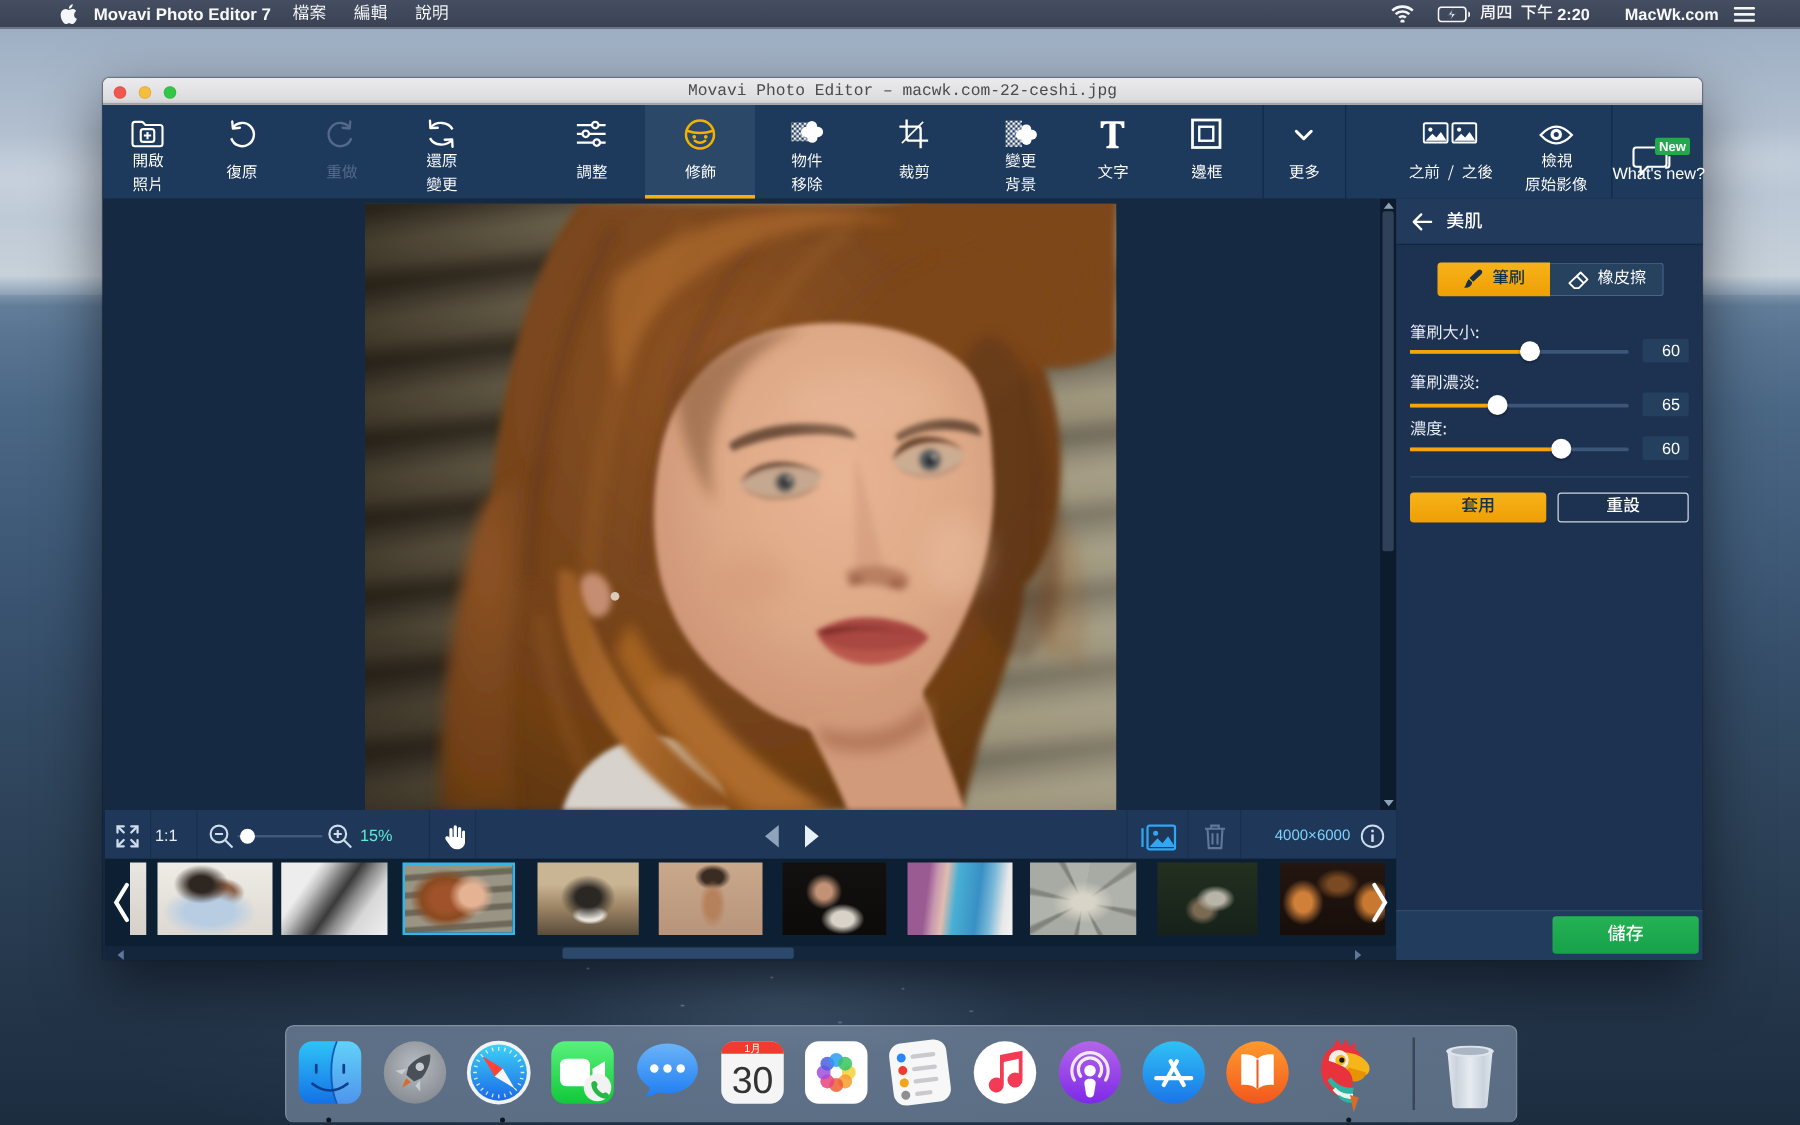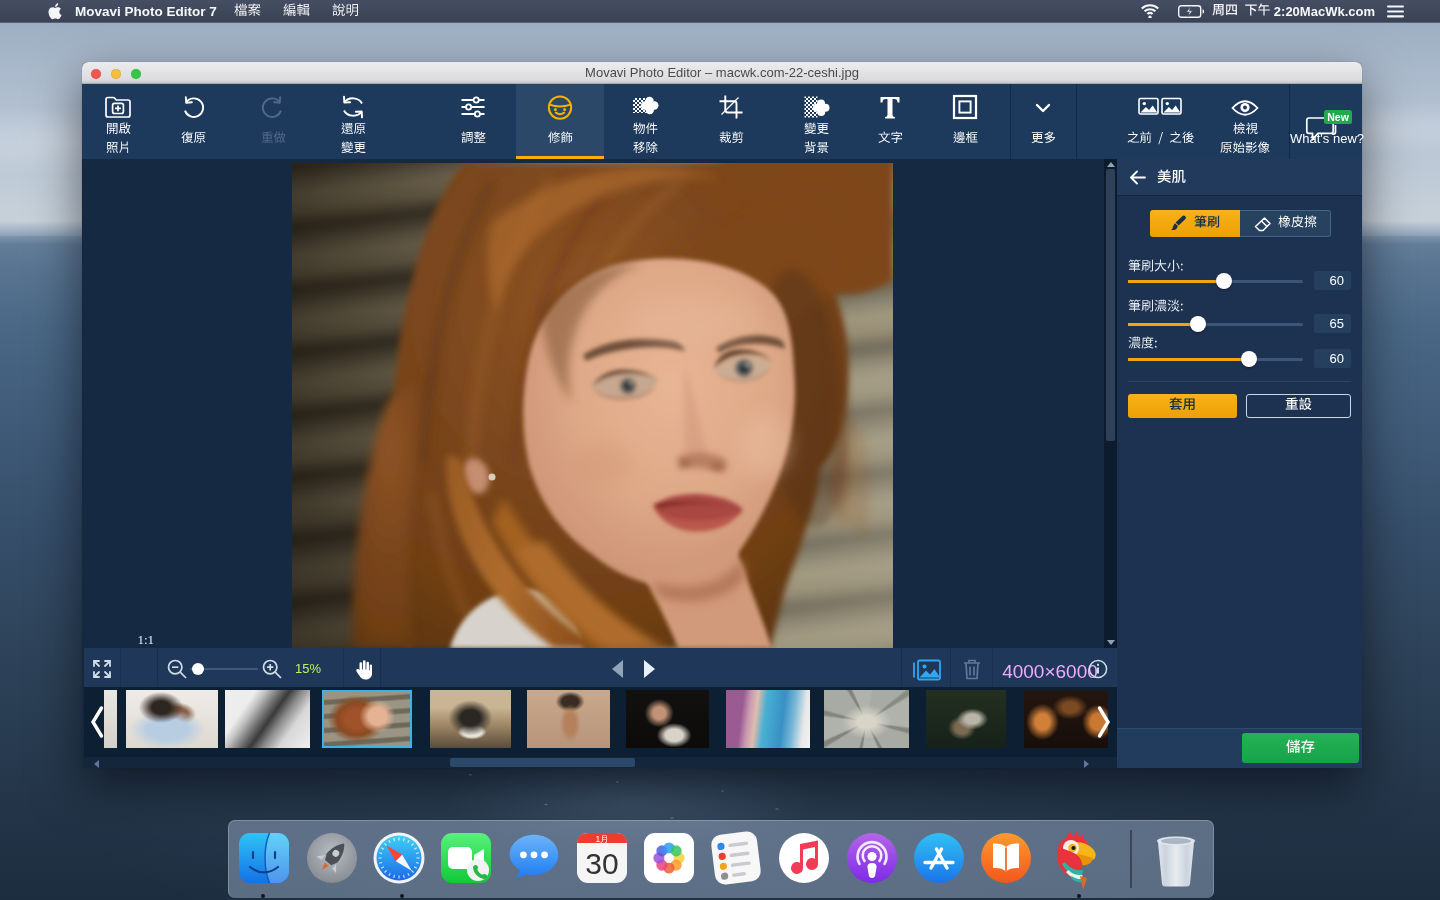--- a/index.html
+++ b/index.html
@@ -62,39 +62,39 @@
         <rect x="0.7" y="0.7" width="22" height="11.6" rx="2.6" fill="none" stroke="#f4f6f9" stroke-width="1.4"></rect>
         <path d="M24.6 4.2 v4.6 a2.4 2.4 0 0 0 0 -4.6z" fill="#f4f6f9"></path>
         <path d="M12.6 1.6 L8.3 7.1 h3l-1.2 4.3 4.5-5.6h-3.1z" fill="#f4f6f9" stroke="#49536a" stroke-width="0.9"></path>
       </svg>
 <div class="row" style="margin-left:8px;margin-top:1px;">
         <svg width="58" height="17" viewBox="0 0 58 17">
           <path d="M1.8 1.1V5.4C1.8 7.4 1.7 10 0.4 11.8C0.6 12 1.2 12.4 1.4 12.6C2.6 10.9 2.9 8.5 3 6.5H10.3V11.2C10.3 11.4 10.3 11.5 10 11.5C9.8 11.5 9 11.5 8.2 11.5C8.4 11.8 8.6 12.2 8.6 12.5C9.8 12.5 10.5 12.5 10.9 12.3C11.4 12.2 11.6 11.9 11.6 11.2V1.1ZM3 2.2H6.0V3.3H3.0ZM10.3 2.2V3.3H7.1V2.2ZM3 4.3H6.0V5.5H3.0V5.4ZM10.3 4.3V5.5H7.1V4.3ZM3.9 7.3V11.4H5.0V10.7H9.3V7.3ZM5 8.2H8.1V9.8H5.0Z M14.1 1.6V12.1H15.3V11.2H23.6V12.0H24.9V1.6ZM15.3 10.0V2.8H17.4C17.4 5.7 17.2 7.3 15.4 8.2C15.7 8.4 16 8.9 16.1 9.2C18.3 8.1 18.6 6.1 18.6 2.8H20.2V6.6C20.2 7.7 20.5 8.2 21.5 8.2C21.7 8.2 22.6 8.2 22.8 8.2C23.1 8.2 23.4 8.2 23.6 8.2V10.0ZM21.4 2.8H23.6V7.8L23.6 7.1C23.4 7.2 23 7.2 22.8 7.2C22.6 7.2 21.9 7.2 21.7 7.2C21.4 7.2 21.4 7 21.4 6.6Z M33.2 1.4V2.7H38.1V12.5H39.4V5.9C40.8 6.7 42.4 7.7 43.3 8.4L44.2 7.3C43.2 6.5 41.1 5.4 39.6 4.6L39.4 4.9V2.7H44.8V1.4Z M46.2 6.4V7.6H51.4V12.5H52.6V7.6H57.9V6.4H52.6V3.4H56.8V2.2H49.5C49.6 1.7 49.8 1.2 50 0.7L48.7 0.4C48.2 2.2 47.2 3.9 46.1 5.0C46.4 5.2 47 5.5 47.3 5.8C47.8 5.1 48.4 4.3 48.9 3.4H51.4V6.4Z" fill="#f7f8fa"></path>
         </svg>
       </div>
 <div style="margin-left:4px;font-size:13px;font-weight:bold;color:#f7f8fa;">2:20</div>
-<div style="margin-left:0;font-size:13px;font-weight:bold;color:#f7f8fa;">MacWk.com</div>
+<div style="margin-left:28px;font-size:13px;font-weight:bold;color:#f7f8fa;">MacWk.com</div>
 <div style="margin-left:12px;margin-right:36px;">
         <svg width="17" height="13" viewBox="0 0 17 13">
           <g fill="#f4f6f9">
             <rect x="0" y="0.5" width="17" height="2.1" rx="1"></rect>
             <rect x="0" y="5.4" width="17" height="2.1" rx="1"></rect>
             <rect x="0" y="10.3" width="17" height="2.1" rx="1"></rect>
           </g>
         </svg>
       </div>
 </div>
   </div>
 
 <div class="abs" style="left:82px;top:62px;width:1280px;height:706px;border-radius:6px 6px 0 0;box-shadow:0 18px 50px rgba(0,0,10,0.55), 0 0 1px rgba(0,0,0,0.4);background:#152840;"></div>
 <div class="abs" style="left:82px;top:62px;width:1280px;height:22px;border-radius:6px 6px 0 0;background:linear-gradient(180deg,#ececee 0%,#dcdcde 85%,#c9c9cc 100%);border-bottom:1px solid #a9a9ad;">
 <div class="abs" style="left:9px;top:6.5px;width:10px;height:10px;border-radius:50%;background:#f2564d;box-shadow:inset 0 0 1px rgba(0,0,0,0.3);"></div>
 <div class="abs" style="left:29px;top:6.5px;width:10px;height:10px;border-radius:50%;background:#f6bd3e;box-shadow:inset 0 0 1px rgba(0,0,0,0.3);"></div>
 <div class="abs" style="left:49px;top:6.5px;width:10px;height:10px;border-radius:50%;background:#33c748;box-shadow:inset 0 0 1px rgba(0,0,0,0.3);"></div>
-<div style="text-align:center;font-size:13px;color:#4a4a4c;line-height:21px;">Movavi Photo Editor – macwk.com-22-ceshi.jpg</div>
+<div style="text-align:center;font-size:13px;color:#4a4a4c;line-height:21px;font-family:Liberation Mono, monospace;">Movavi Photo Editor – macwk.com-22-ceshi.jpg</div>
 </div>
 <div class="abs" style="left:82px;top:84px;width:1280px;height:75px;background:#1d3a5c;"></div>
 <div class="abs" style="left:516px;top:84px;width:88px;height:75px;background:#2b4868;"></div>
 <div class="abs" style="left:516px;top:156px;width:88px;height:3px;background:#f4b207;"></div>
 <div class="abs" style="left:1010px;top:84px;width:1px;height:75px;background:#12294a;"></div>
 <div class="abs" style="left:1076px;top:84px;width:1px;height:75px;background:#12294a;"></div>
 <div class="abs" style="left:1289px;top:84px;width:1px;height:75px;background:#12294a;"></div>
 <div class="abs" style="left:104px;top:94px;">
     <svg width="28" height="26" viewBox="0 0 28 26">
       <g fill="none" stroke="#ffffff" stroke-width="1.7">
@@ -435,21 +435,21 @@
 <div class="abs" style="left:84px;top:648px;width:1033px;height:39px;background:#1f3859;"></div>
 <div class="abs" style="left:92px;top:659px;">
     <svg width="20" height="20" viewBox="0 0 20 20">
       <g stroke="#cfdcea" stroke-width="1.8" fill="none" stroke-linecap="round">
         <path d="M2 7 V2 h5 M13 2 h5 v5 M18 13 v5 h-5 M7 18 H2 v-5"></path>
         <path d="M2.5 2.5 l4.5 4.5 M17.5 2.5 L13 7 M17.5 17.5 L13 13 M2.5 17.5 L7 13"></path>
       </g>
     </svg>
   </div>
 <div class="abs" style="left:120px;top:648px;width:1px;height:39px;background:#17304e;"></div>
-<div class="abs" style="left:124px;top:632px;width:30px;text-align:right;font-size:13px;color:#e7eef6;font-family:Liberation Serif, serif;">1:1</div>
+<div class="abs" style="left:124px;top:661px;width:30px;text-align:left;font-size:13px;color:#e7eef6;">1:1</div>
 <div class="abs" style="left:157px;top:648px;width:1px;height:39px;background:#17304e;"></div>
 <div class="abs" style="left:166px;top:658px;">
     <svg width="22" height="22" viewBox="0 0 22 22">
       <g fill="none" stroke="#cfdcea" stroke-width="1.7">
         <circle cx="9.2" cy="9.2" r="6.7"></circle>
         <path d="M14.2 14.2 L20 20"></path>
         <path d="M6 9.2 h6.4"></path>
       </g>
     </svg>
   </div>
@@ -457,21 +457,21 @@
 <div class="abs" style="left:192px;top:663px;width:12px;height:12px;border-radius:50%;background:#fff;"></div>
 <div class="abs" style="left:261px;top:658px;">
     <svg width="22" height="22" viewBox="0 0 22 22">
       <g fill="none" stroke="#cfdcea" stroke-width="1.7">
         <circle cx="9.2" cy="9.2" r="6.7"></circle>
         <path d="M14.2 14.2 L20 20"></path>
         <path d="M6 9.2 h6.4 M9.2 6 v6.4"></path>
       </g>
     </svg>
   </div>
-<div class="abs" style="left:288px;top:661px;width:40px;text-align:center;font-size:13px;color:#bef264;">15%</div>
+<div class="abs" style="left:288px;top:661px;width:40px;font-size:13px;color:#5eead4;">15%</div>
 <div class="abs" style="left:343px;top:648px;width:1px;height:39px;background:#17304e;"></div>
 <div class="abs" style="left:353px;top:659px;">
     <svg width="19" height="21" viewBox="0 0 22 24">
       <path fill="#ffffff" d="M7.5 13.5 V5.2 a1.5 1.5 0 0 1 3 0 V12 h1 V2.8 a1.5 1.5 0 0 1 3 0 V12 h1 V4.4 a1.5 1.5 0 0 1 3 0 V13 h0.8 V7.6 a1.4 1.4 0 0 1 2.8 0 V16 c0 4.5-3 7.5-7.6 7.5 c-3.4 0-5.3-1.4-6.8-3.9 L4.2 14.6 c-0.8-1.3-0.4-2.6 0.7-3.1 c0.9-0.4 1.9 0 2.5 1z"></path>
     </svg>
   </div>
 <div class="abs" style="left:380px;top:648px;width:1px;height:39px;background:#17304e;"></div>
 <div class="abs" style="left:612px;top:660px;width:0;height:0;border:9px solid transparent;border-right:11px solid #8fa3ba;border-left:0;"></div>
 <div class="abs" style="left:644px;top:660px;width:0;height:0;border:9px solid transparent;border-left:11px solid #e8f0f8;border-right:0;"></div>
 <div class="abs" style="left:901px;top:648px;width:1px;height:39px;background:#17304e;"></div>
@@ -490,21 +490,21 @@
 <div class="abs" style="left:950px;top:648px;width:1px;height:39px;background:#17304e;"></div>
 <div class="abs" style="left:961px;top:657px;">
     <svg width="22" height="24" viewBox="0 0 22 24">
       <g fill="none" stroke="#5f7899" stroke-width="1.7">
         <path d="M3 6 h16 M8 6 V3.5 h6 V6 M5 6 l1 15.5 h10 L17 6"></path>
         <path d="M9 9.5 v9 M13 9.5 v9"></path>
       </g>
     </svg>
   </div>
 <div class="abs" style="left:992px;top:648px;width:1px;height:39px;background:#17304e;"></div>
-<div class="abs" style="left:1000px;top:661px;width:100px;text-align:center;font-size:19px;color:#f0abfc;">4000×6000</div>
+<div class="abs" style="left:1000px;top:661px;width:100px;text-align:center;font-size:12px;color:#7dd3fc;">4000×6000</div>
 <div class="abs" style="left:1088px;top:659px;">
     <svg width="20" height="20" viewBox="0 0 20 20">
       <circle cx="10" cy="10" r="8.6" fill="none" stroke="#cfdcea" stroke-width="1.5"></circle>
       <path fill="#cfdcea" d="M9 8.5 h2 v6 h-2z M9 4.8 h2 v2 h-2z"></path>
     </svg>
   </div>
 <div class="abs" style="left:84px;top:687px;width:1033px;height:70px;background:#0d2033;"></div>
 <div class="abs" style="left:104px;top:690px;width:13px;height:58px;background:linear-gradient(180deg,#e9e7e2,#d5d0c8);"></div>
 <div class="abs" style="left:126px;top:690px;width:92px;height:58px;background:radial-gradient(40% 45% at 38% 30%, #2e2620 0 25%, rgba(0,0,0,0) 60%), radial-gradient(55% 45% at 45% 68%, #b8cde2 0 40%, rgba(0,0,0,0) 75%), radial-gradient(30% 30% at 55% 42%, #8a6048 0 40%, rgba(0,0,0,0) 70%), linear-gradient(180deg,#efece7,#ddd8d0);"></div>
 <div class="abs" style="left:225px;top:690px;width:85px;height:58px;background:linear-gradient(125deg, #ededed 0 25%, #c2c2c2 33%, #6a6a6a 45%, #3a3a3a 52%, #8a8a8a 62%, #d8d8d8 75%, #efefef 100%);"></div>

